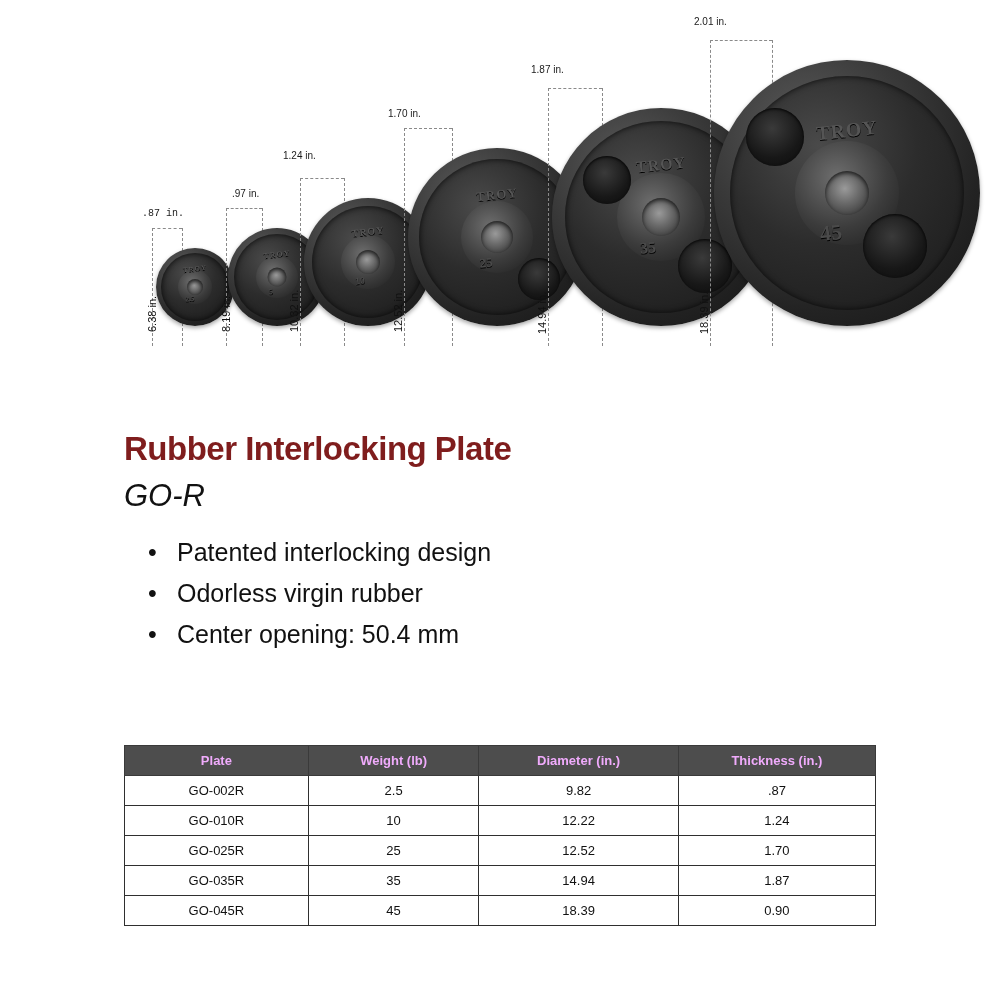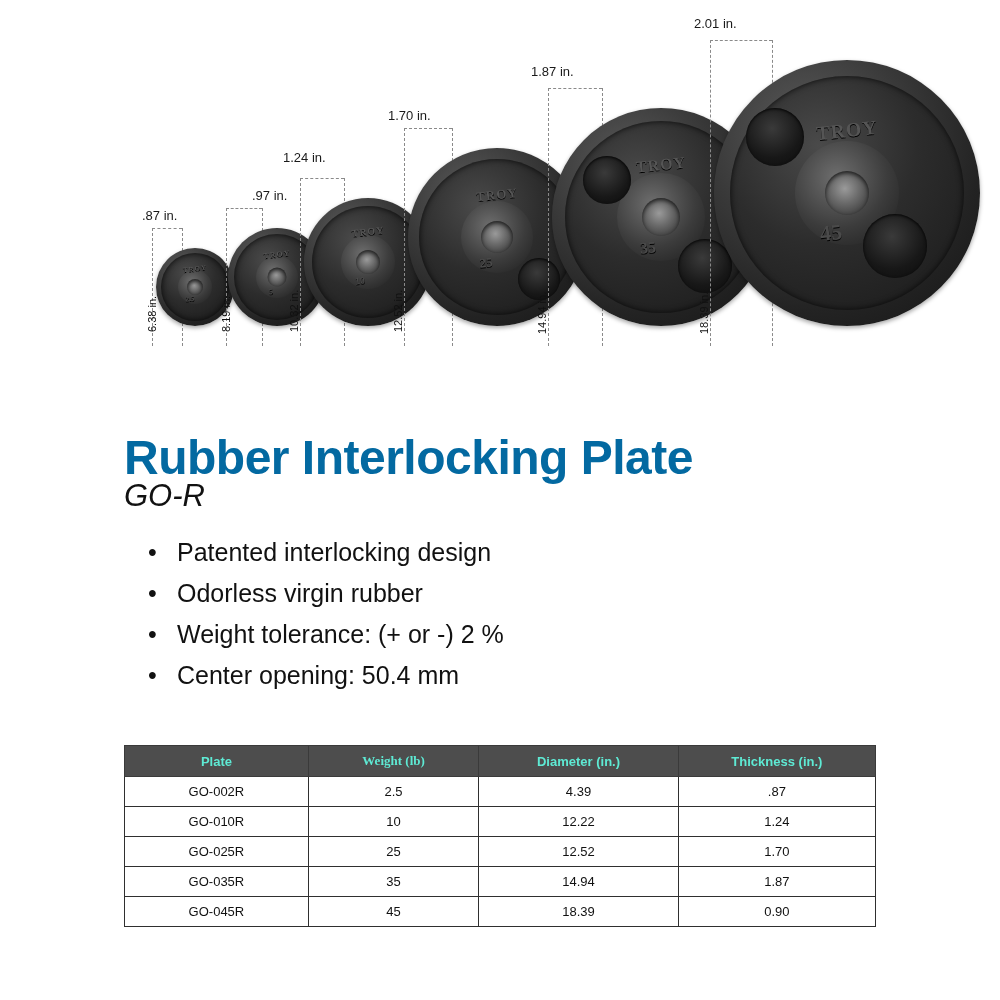--- a/index.html
+++ b/index.html
@@ -99,21 +99,21 @@
     width: 0;
     border-left: 1px dashed #8a8a8a;
   }
   .dim-h-line {
     position: absolute;
     height: 0;
     border-top: 1px dashed #8a8a8a;
   }
   .dim-thickness {
     position: absolute;
-    font-size: 13px;
+    font-size: 10px;
     color: #1a1a1a;
     white-space: nowrap;
   }
   .dim-diameter {
     position: absolute;
     font-size: 11px;
     color: #111111;
     white-space: nowrap;
     transform-origin: left bottom;
     transform: rotate(-90deg);
@@ -123,24 +123,24 @@
   #content {
     position: absolute;
     left: 0;
     top: 410px;
     width: 1000px;
   }
   #title {
     position: absolute;
     left: 124px;
     top: 20px;
-    font-size: 48px;
+    font-size: 33px;
     font-weight: bold;
     letter-spacing: -0.5px;
-    color: #0369a1;
+    color: #7f1d1d;
   }
   #subtitle {
     position: absolute;
     left: 124px;
     top: 68px;
     font-size: 31px;
     color: #111111;
     font-style: italic;
   }
   #features {
@@ -171,21 +171,21 @@
   #spec-table {
     position: absolute;
     left: 124px;
     top: 335px;
     width: 752px;
     border-collapse: collapse;
     font-size: 13px;
   }
   #spec-table th {
     background: #4d4d4d;
-    color: #5eead4;
+    color: #f0abfc;
     font-weight: bold;
     padding: 7px 4px;
     border: 1px solid #3a3a3a;
     text-align: center;
   }
   #spec-table td {
     padding: 7px 4px;
     border: 1px solid #2f2f2f;
     text-align: center;
     color: #111111;
@@ -194,38 +194,38 @@
 </style>
 </head>
 <body>
 
 <div id="illustration">
 
   <div class="plate-group">
     <div class="dim-v-line" style="left:152px; top:228px; height:118px;"></div>
     <div class="dim-v-line" style="left:182px; top:228px; height:118px;"></div>
     <div class="dim-h-line" style="left:152px; top:228px; width:30px;"></div>
-    <div class="dim-thickness" style="left:142px; top:208px;">.87 in.</div>
+    <div class="dim-thickness" style="left:142px; top:208px;font-family:Liberation Mono, monospace;">.87 in.</div>
     <div class="dim-diameter" style="left:158px; top:320px;">6.38 in.</div>
 
     <div class="sidewall" style="left:146px; top:248px; width:30px; height:78px;"></div>
     <div class="plate" style="left:156px; top:248px; width:78px; height:78px;">
       <div class="rim"></div>
       <div class="hub" style="width:34px; height:34px;"></div>
       <div class="bore" style="width:16px; height:16px;"></div>
       <div class="brand" style="font-size:7px;">TROY</div>
       <div class="wt" style="font-size:7px;">2.5</div>
     </div>
   </div>
 
   <div class="plate-group">
     <div class="dim-v-line" style="left:226px; top:208px; height:138px;"></div>
     <div class="dim-v-line" style="left:262px; top:208px; height:138px;"></div>
     <div class="dim-h-line" style="left:226px; top:208px; width:36px;"></div>
-    <div class="dim-thickness" style="left:232px; top:188px;margin-left:20px;">.97 in.</div>
+    <div class="dim-thickness" style="left:232px; top:188px;">.97 in.</div>
     <div class="dim-diameter" style="left:232px; top:320px;">8.19 in.</div>
 
     <div class="sidewall" style="left:216px; top:228px; width:36px; height:98px;"></div>
     <div class="plate" style="left:228px; top:228px; width:98px; height:98px;">
       <div class="rim"></div>
       <div class="hub" style="width:42px; height:42px;"></div>
       <div class="bore" style="width:19px; height:19px;"></div>
       <div class="brand" style="font-size:8px;">TROY</div>
       <div class="wt" style="font-size:8px;">5</div>
     </div>
@@ -307,38 +307,37 @@
 </div>
 
 <div id="content">
 
   <div id="title">Rubber Interlocking Plate</div>
   <div id="subtitle">GO-R</div>
 
   <ul id="features">
     <li>Patented interlocking design</li>
     <li>Odorless virgin rubber</li>
-    <li>Weight tolerance: (+ or -) 2 %</li>
     <li>Center opening: 50.4 mm</li>
   </ul>
 
   <table id="spec-table">
     <thead>
       <tr>
         <th style="width:185px;">Plate</th>
-        <th style="width:170px;font-family:Liberation Serif, serif;">Weight (lb)</th>
+        <th style="width:170px;">Weight (lb)</th>
         <th style="width:200px;">Diameter (in.)</th>
         <th style="width:197px;">Thickness (in.)</th>
       </tr>
     </thead>
     <tbody>
       <tr>
         <td>GO-002R</td>
         <td>2.5</td>
-        <td>4.39</td>
+        <td>9.82</td>
         <td>.87</td>
       </tr>
       <tr>
         <td>GO-010R</td>
         <td>10</td>
         <td>12.22</td>
         <td>1.24</td>
       </tr>
       <tr>
         <td>GO-025R</td>

